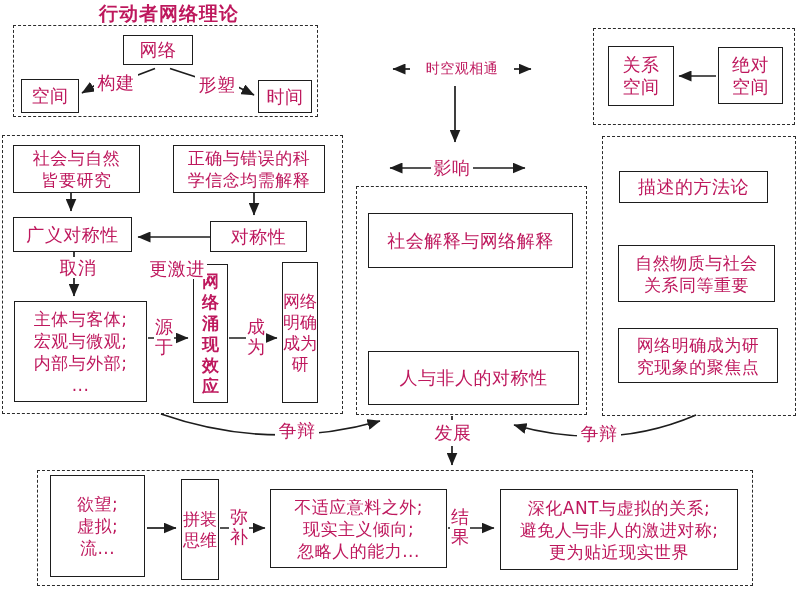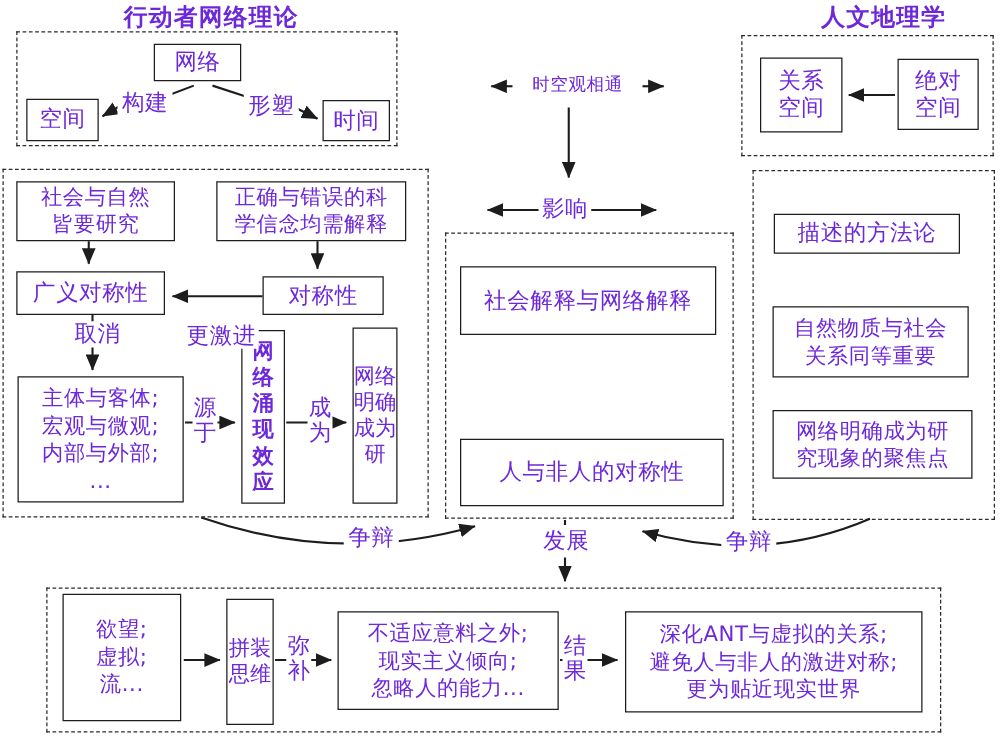--- a/index.html
+++ b/index.html
@@ -1,18 +1,18 @@
 <!DOCTYPE html>
 <html><head>
 <meta charset="utf-8">
 <style>
   html,body { margin:0; padding:0; background:#fff; }
   .canvas {
     position:relative; width:800px; height:590px; background:#ffffff;
-    font-family:"DejaVu Sans","Liberation Sans",sans-serif; color:#6d28d9;
+    font-family:"DejaVu Sans","Liberation Sans",sans-serif; color:#be185d;
     overflow:hidden;
   }
   .title {
     position:absolute; font-size:19px; font-weight:bold; letter-spacing:1px;
     text-align:center; z-index:3; white-space:nowrap;
   }
   .group {
     position:absolute; border:1.6px dashed #2b2b2b; box-sizing:border-box;
     background:transparent; z-index:1;
   }
@@ -77,21 +77,20 @@
       <line x1="452" y1="416" x2="452" y2="425" stroke-dasharray="4,3"></line>
       <line x1="452" y1="446" x2="452" y2="465" marker-end="url(#arr)"></line>
 
       <line x1="147" y1="528" x2="176" y2="528" marker-end="url(#arr)"></line>
       <line x1="220" y1="528" x2="265" y2="528" marker-end="url(#arr)"></line>
       <line x1="448" y1="528" x2="494" y2="528" marker-end="url(#arr)"></line>
     </g>
   </svg>
 
   <div class="title" style="left:99px;top:1px;width:140px;">行动者网络理论</div>
-  <div class="title" style="left:653px;top:1px;width:108px;">人文地理学</div>
 
   <div class="group" style="left:13px;top:25px;width:305px;height:92px;"></div>
   <div class="group" style="left:2px;top:135px;width:341px;height:279px;"></div>
   <div class="group" style="left:356px;top:186px;width:231px;height:229px;"></div>
   <div class="group" style="left:593px;top:28px;width:202px;height:97px;"></div>
   <div class="group" style="left:602px;top:136px;width:194px;height:280px;"></div>
   <div class="group" style="left:37px;top:470px;width:716px;height:116px;"></div>
 
   <div class="node big" style="left:123px;top:35px;width:70px;height:30px;">网络</div>
   <div class="node big" style="left:21px;top:79px;width:58px;height:34px;">空间</div>

